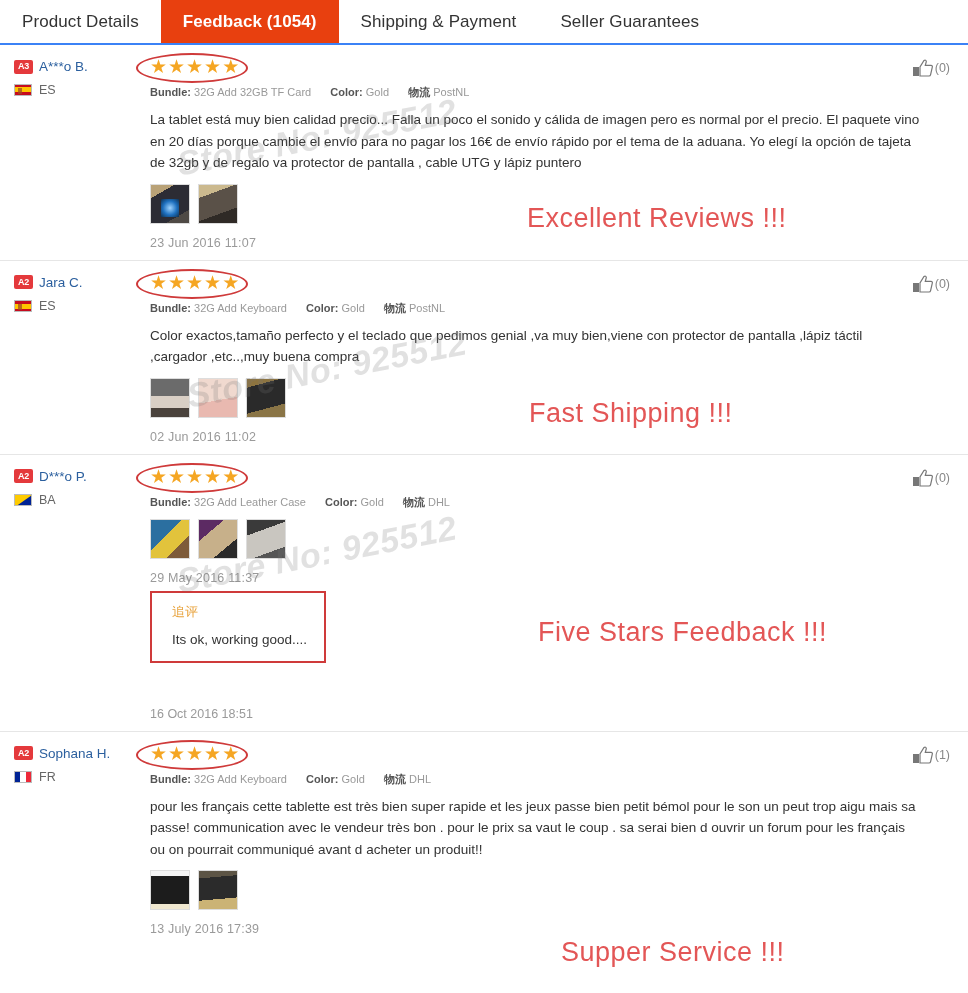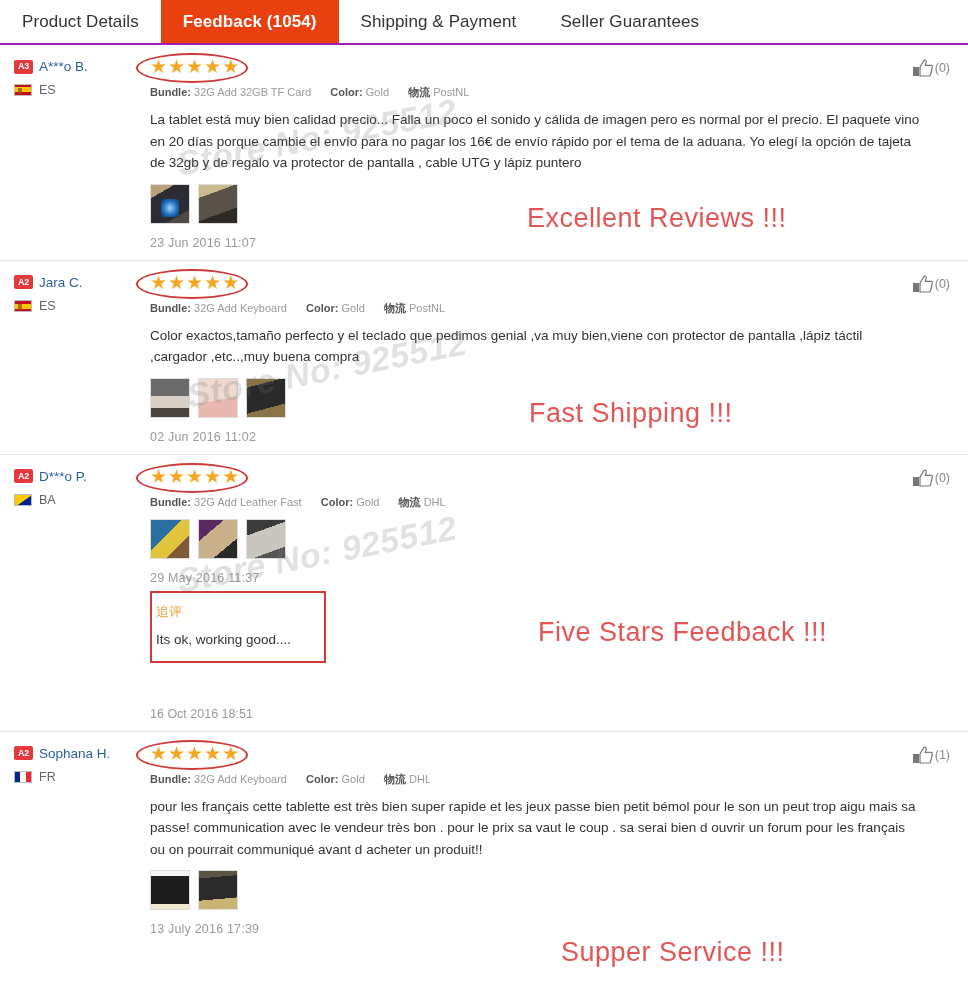--- a/index.html
+++ b/index.html
@@ -14,21 +14,21 @@
     position: relative;
     width: 968px; height: 993px;
     background: #fff;
     overflow: hidden;
   }
 
   
   .tabbar {
     position: relative;
     height: 45px;
-    border-bottom: 2px solid #a21caf;
+    border-bottom: 2px solid #3b82f6;
     display: flex;
     align-items: stretch;
     background: #fff;
   }
   .tab {
     display: flex;
     align-items: center;
     justify-content: center;
     padding: 0 22px;
     font-size: 17px;
@@ -197,21 +197,21 @@
     font-size: 12.5px;
     cursor: pointer;
   }
   .thumbup-icon { display: inline-block; width: 20px; height: 18px; }
 
   
   .followup-wrap { margin-top: 6px; }
   .followup {
     display: inline-block;
     border: 2.5px solid #cf3a3a;
-    padding: 10px 14px 12px 4px;
+    padding: 10px 14px 12px 20px;
     width: 176px;
     background: #fff;
   }
   .followup-title {
     color: #e8a33d;
     font-size: 13px;
     margin-bottom: 9px;
   }
   .followup-text { font-size: 13.5px; color: #333; line-height: 19px; }
   .followup-date { margin-top: 44px; font-size: 12.5px; color: #9a9a9a; }
@@ -370,21 +370,21 @@
         </div>
       </div>
 
       <div class="body-col">
         <div class="stars-row">
           <span class="stars">★★★★★</span>
           <span class="star-ellipse"></span>
         </div>
         <div class="attrs">
           <b>Bundle:</b>
-          <span>32G Add Leather Fast</span>
+          <span>32G Add Leather Case</span>
           <span class="sp"></span>
           <b>Color:</b>
           <span>Gold</span>
           <span class="sp"></span>
           <span class="cn">物流</span>
           <span>DHL</span>
         </div>
         <div class="thumbs">
           <div class="thumb">
               <i class="t-f"></i>

